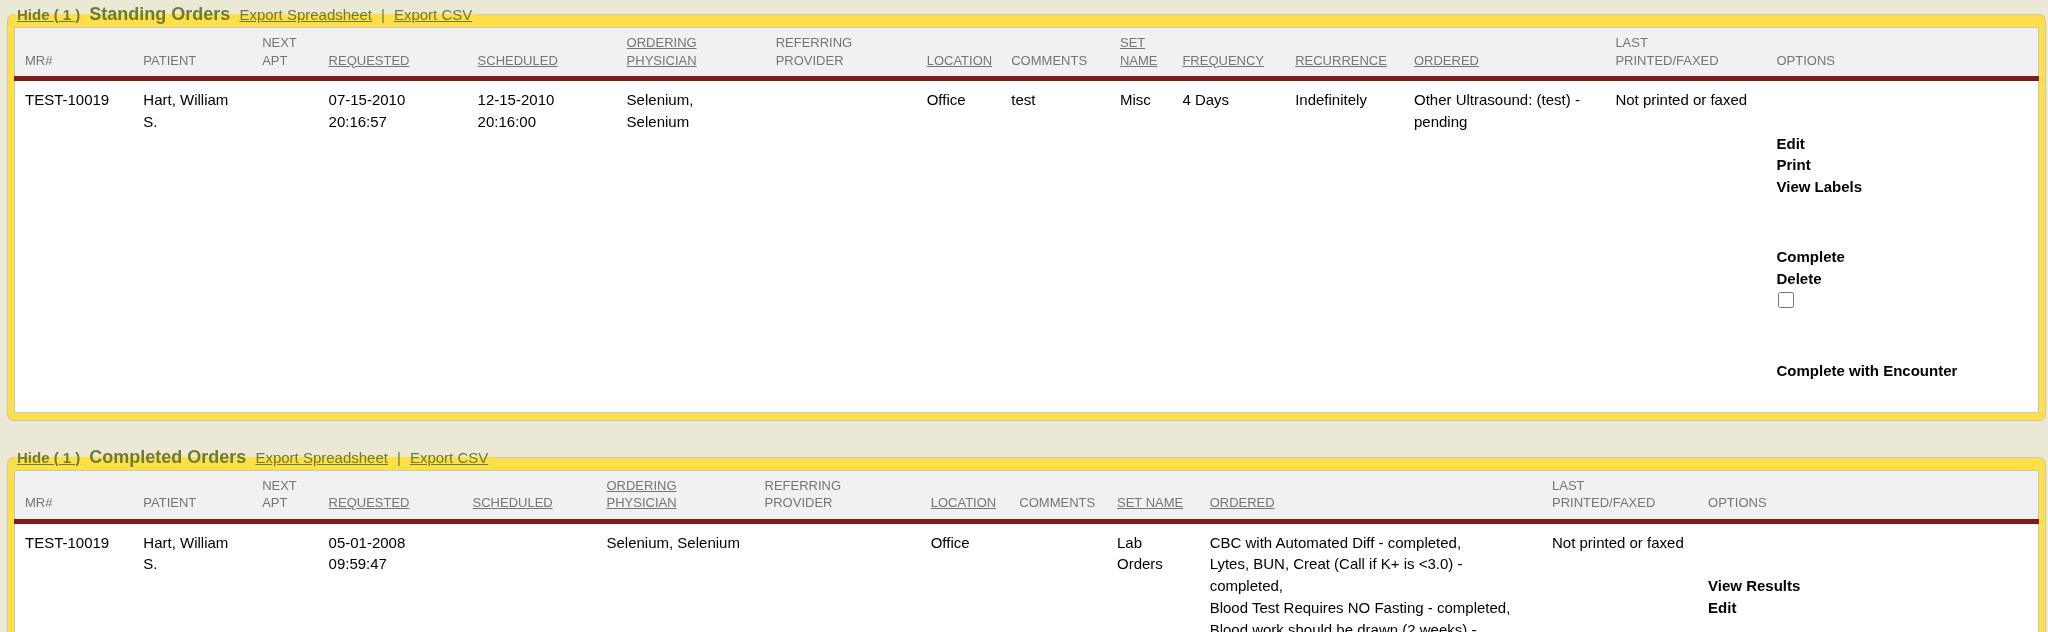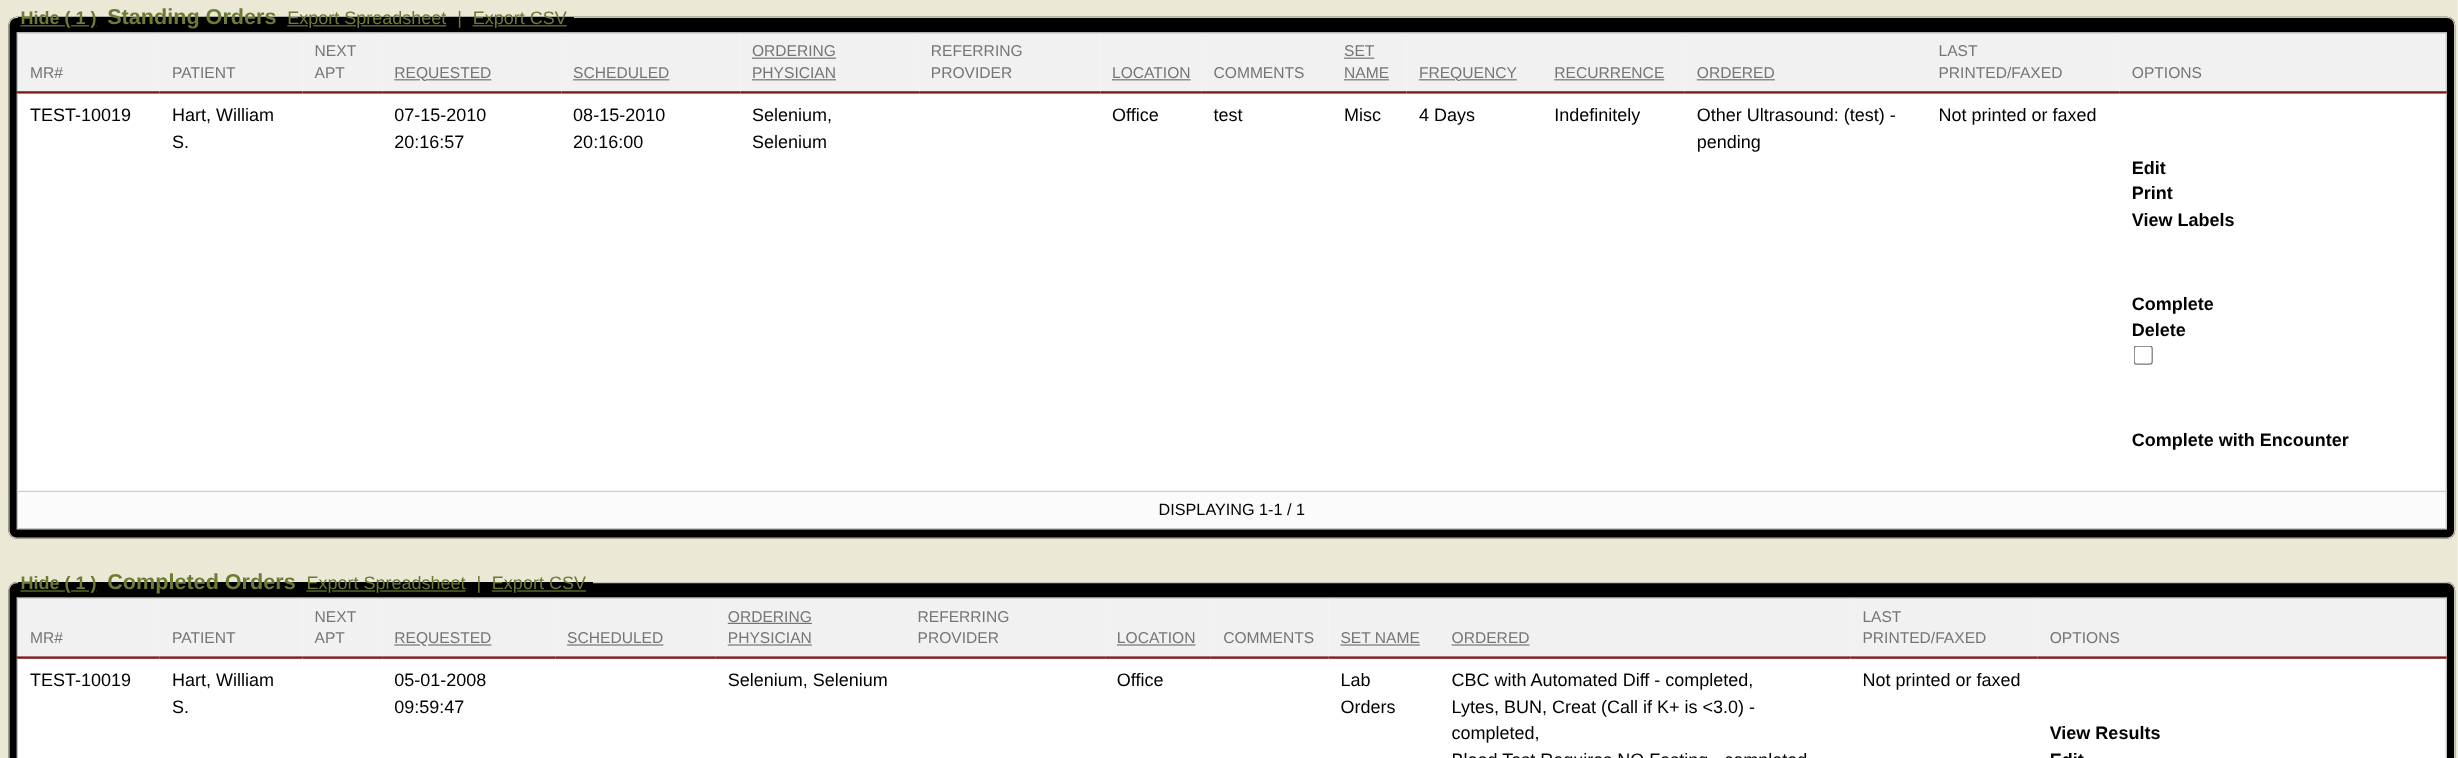--- a/index.html
+++ b/index.html
@@ -7,21 +7,21 @@
   body {
     background: #ece8d6;
     font-family: "Liberation Sans", "DejaVu Sans", sans-serif;
     color: #000;
   }
   .section {
     margin: 4px 2px 0 7px;
     border: 1px solid #c9c4b4;
     border-radius: 7px;
     padding: 2px 6px 7px 6px;
-    background: #000000;
+    background: #fde047;
   }
   .section + .section { margin-top: 26px; }
   legend.sec-legend {
     display: inline-flex;
     align-items: baseline;
     gap: 9px;
     padding: 0 6px 0 2px;
     margin-left: 1px;
     white-space: nowrap;
   }
@@ -50,21 +50,21 @@
   table.orders th {
     background: #f1f1f1;
     color: #757575;
     font-weight: normal;
     font-size: 13px;
     text-align: left;
     vertical-align: bottom;
     padding: 6px 10px 7px 10px;
     white-space: pre-line;
     line-height: 1.35;
-    border-bottom: 2px solid #7f1d1d;
+    border-bottom: 5px solid #7f1d1d;
   }
   table.orders th.sortable { text-decoration: underline; cursor: pointer; }
   table.orders td {
     font-size: 15px;
     vertical-align: top;
     padding: 8px 10px;
     line-height: 1.45;
     white-space: pre-line;
     word-wrap: break-word;
   }
@@ -140,21 +140,21 @@
 PRINTED/FAXED</th>
         <th>OPTIONS</th>
       </tr>
     </thead>
     <tbody>
       <tr>
         <td>TEST-10019</td>
         <td>Hart, William S.</td>
         <td></td>
         <td>07-15-2010 20:16:57</td>
-        <td>08-15-2010 20:16:00</td>
+        <td>12-15-2010 20:16:00</td>
         <td>Selenium, Selenium</td>
         <td></td>
         <td>Office</td>
         <td>test</td>
         <td>Misc</td>
         <td>4 Days</td>
         <td>Indefinitely</td>
         <td>Other Ultrasound: (test) - pending</td>
         <td>Not printed or faxed</td>
         <td>
@@ -165,23 +165,20 @@
           </span>
           <span class="opt-line">
             <a class="opt-link">Complete</a>
             <a class="opt-link">Delete</a>
             <input type="checkbox" class="opt-check" style="">
           </span>
           <span class="opt-line">
             <a class="opt-link">Complete with Encounter</a>
           </span>
         </td>
-      </tr>
-      <tr class="footer-row">
-        <td colspan="15">DISPLAYING 1-1 / 1</td>
       </tr>
     </tbody>
   </table>
 </fieldset>
 
 <fieldset class="section">
   <legend class="sec-legend">
     <a class="green-link hide-link">Hide ( 1 )</a>
     <span class="sec-title">Completed Orders</span>
     <a class="green-link">Export Spreadsheet</a>

